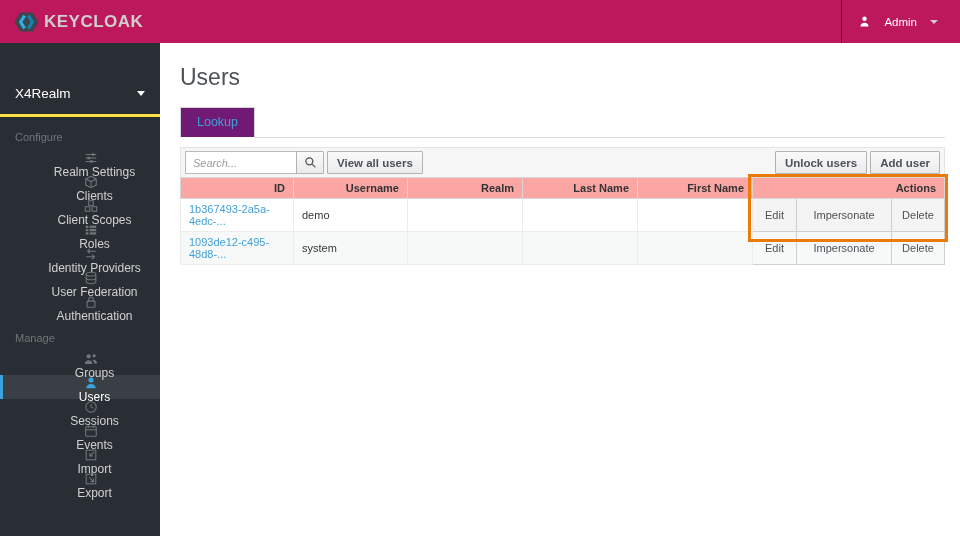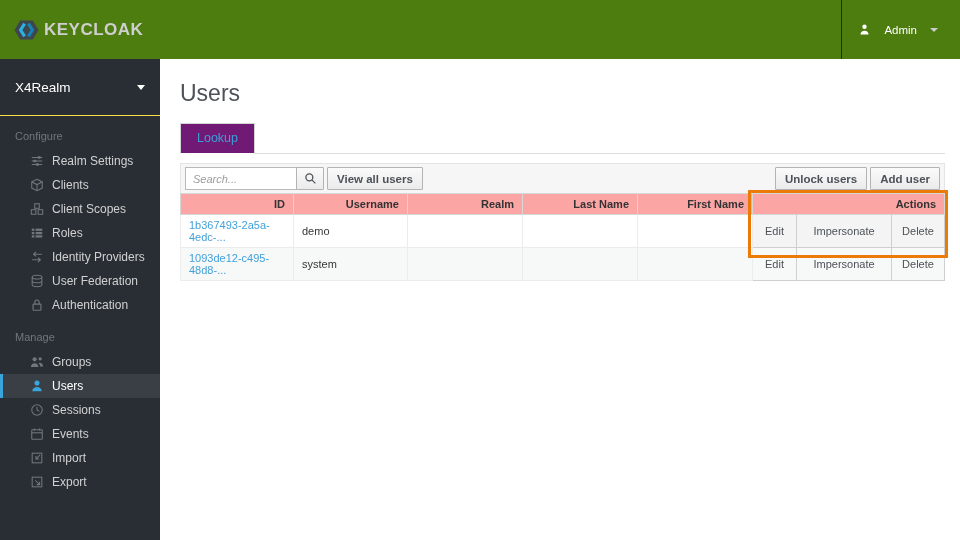--- a/index.html
+++ b/index.html
@@ -4,50 +4,50 @@
 <style>
   * { box-sizing: border-box; }
   html, body { margin: 0; padding: 0; }
   body {
     width: 960px; height: 540px; overflow: hidden;
     background: #ffffff;
     font-family: "Liberation Sans", sans-serif;
   }
   
   .topbar {
-    height: 59px; background: #4d7c0f;
+    height: 43px; background: #be185d;
     display: flex; justify-content: space-between; align-items: stretch;
   }
   .brand { display: flex; align-items: center; gap: 5px; padding-left: 14px; cursor: pointer; }
   .brand-text {
     font-size: 17px; font-weight: bold; letter-spacing: .5px; color: #cfcfcf;
   }
   .admin-menu {
     display: flex; align-items: center; gap: 13px; color: #fff;
     font-size: 11.5px; padding: 0 22px 0 16px; border-left: 1px solid #272727; cursor: pointer;
   }
   .caret {
     width: 0; height: 0; display: inline-block;
     border-left: 4px solid transparent; border-right: 4px solid transparent;
     border-top: 4px solid #cccccc;
   }
   
   .layout { display: flex; height: 497px; align-items: flex-start; }
   .sidebar { width: 160px; height: 493px; background: #292e34; flex: none; }
   .realm-selector {
-    height: 57px; display: flex; align-items: center; justify-content: space-between;
+    height: 45px; display: flex; align-items: center; justify-content: space-between;
     padding: 0 15px; color: #fefefe; font-size: 13.5px;
-    border-bottom: 1px solid #fde047; cursor: pointer;
+    border-bottom: 3px solid #fde047; cursor: pointer; margin-top: 29px;
   }
   .realm-selector .caret { border-top-color: #ffffff; border-left-width: 4.5px; border-right-width: 4.5px; border-top-width: 5px; }
   .section-label { color: #72767b; font-size: 11px; margin: 14px 0 7px 15px; }
   .nav-item {
     height: 24px; display: flex; align-items: center;
     color: #d1d1d2; font-size: 12px; padding-left: 26px;
-    border-left: 3px solid transparent; cursor: pointer;
+    border-left: 3px solid transparent; cursor: pointer; flex-direction: column;
   }
   .nav-item .icon {
     width: 15px; height: 15px; margin-right: 8px; color: #72767b;
     display: flex; align-items: center; justify-content: center; flex: none;
   }
   .nav-item.active { background: #393f45; border-left-color: #39a5dc; color: #ffffff; }
   .nav-item.active .icon { color: #39a5dc; }
   
   .content { flex: 1; padding: 11px 15px 0 20px; min-width: 0; }
   .page-title { font-size: 23px; font-weight: 400; color: #4d5258; margin: 10px 0 16px; }

